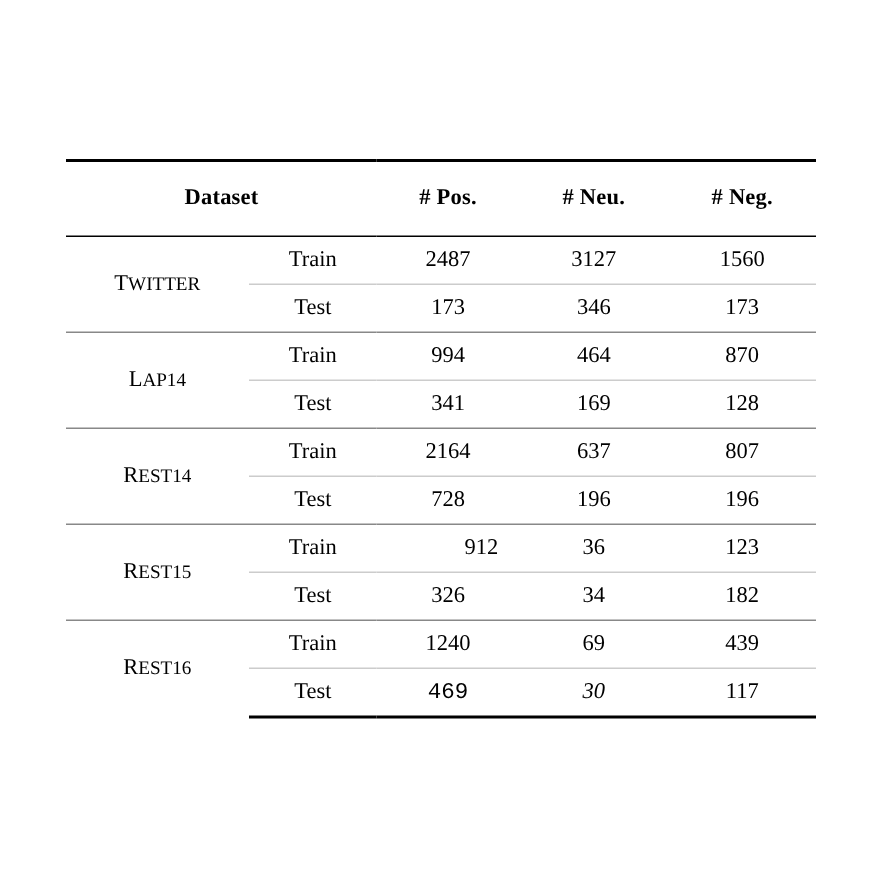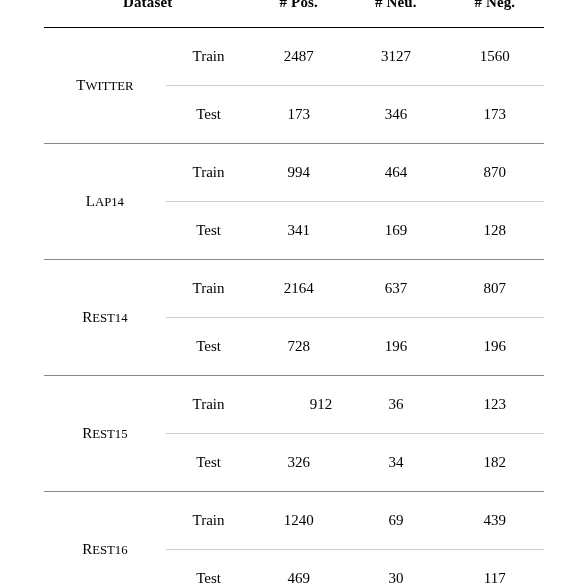--- a/index.html
+++ b/index.html
@@ -34,21 +34,21 @@
       font-weight: bold;
       border-top: 2px solid #000;
       border-bottom: 1px solid #000;
     }
 
     thead tr th.dataset-col {
       text-align: center;
     }
 
     tbody tr td {
-      padding: 18px 14px;
+      padding: 5px 14px;
       text-align: center;
     }
 
     tbody tr td.dataset-name {
       text-align: center;
       font-variant: small-caps;
       font-size: 15px;
       vertical-align: middle;
     }
 
@@ -121,22 +121,22 @@
         </tr>
         <tr style="border-top: 1px solid rgb(136, 136, 136); border-bottom: 1px solid rgb(204, 204, 204);">
           <td rowspan="2" class="dataset-name" style="font-variant: small-caps; font-size: 15px; font-family: &quot;Times New Roman&quot;, Times, serif; text-transform: none; border-top: 1px solid rgb(136, 136, 136);">R<span style="font-variant:small-caps;font-size:0.85em">EST16</span></td>
           <td style="border-top: 1px solid rgb(136, 136, 136);">Train</td>
           <td style="border-top: 1px solid rgb(136, 136, 136);">1240</td>
           <td style="border-top: 1px solid rgb(136, 136, 136);">69</td>
           <td style="border-top: 1px solid rgb(136, 136, 136); font-family: Liberation Serif, serif;">439</td>
         </tr>
         <tr>
           <td style="border-bottom: 2px solid rgb(0, 0, 0);">Test</td>
-          <td style="border-bottom: 2px solid rgb(0, 0, 0);">469</td>
-          <td style="border-bottom: 2px solid rgb(0, 0, 0);">30</td>
+          <td style="border-bottom: 2px solid rgb(0, 0, 0); font-family: Liberation Mono, monospace;">469</td>
+          <td style="border-bottom: 2px solid rgb(0, 0, 0); font-style: italic;">30</td>
           <td style="border-bottom: 2px solid rgb(0, 0, 0);">117</td>
         </tr>
       </tbody>
   </table>
 </div>
 
 <style>
   
   tbody tr {
     line-height: 1.4;

